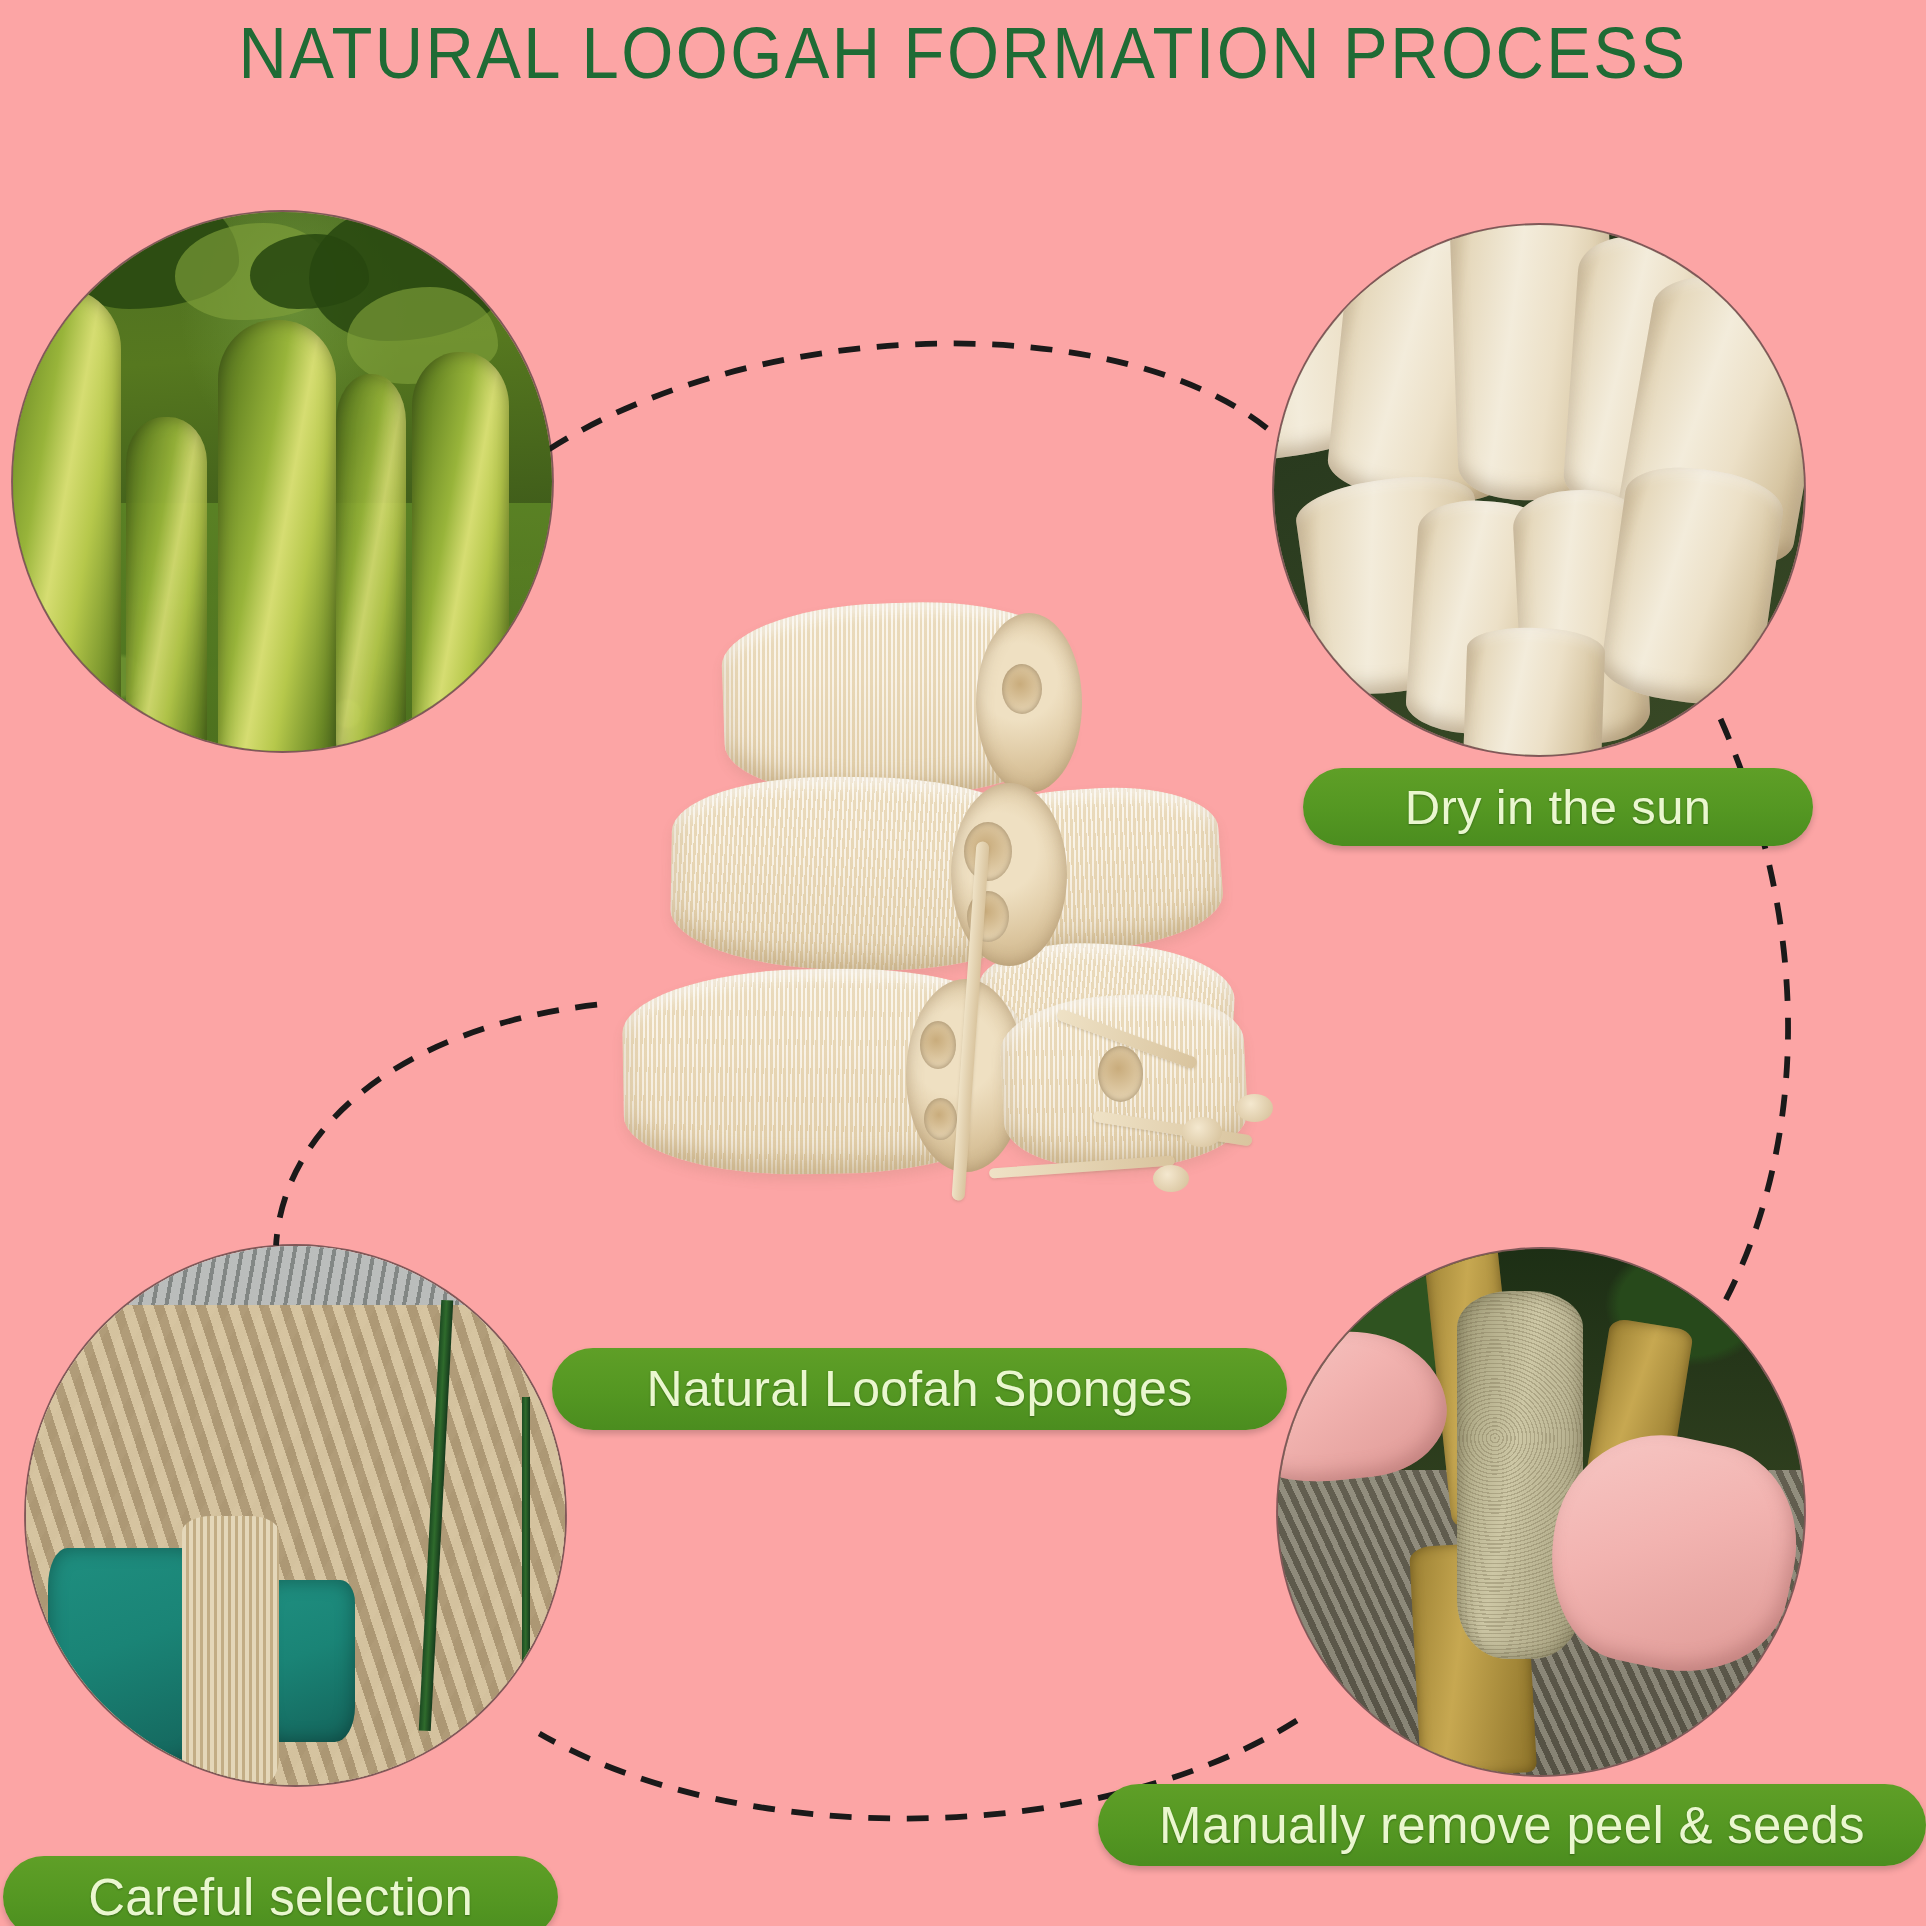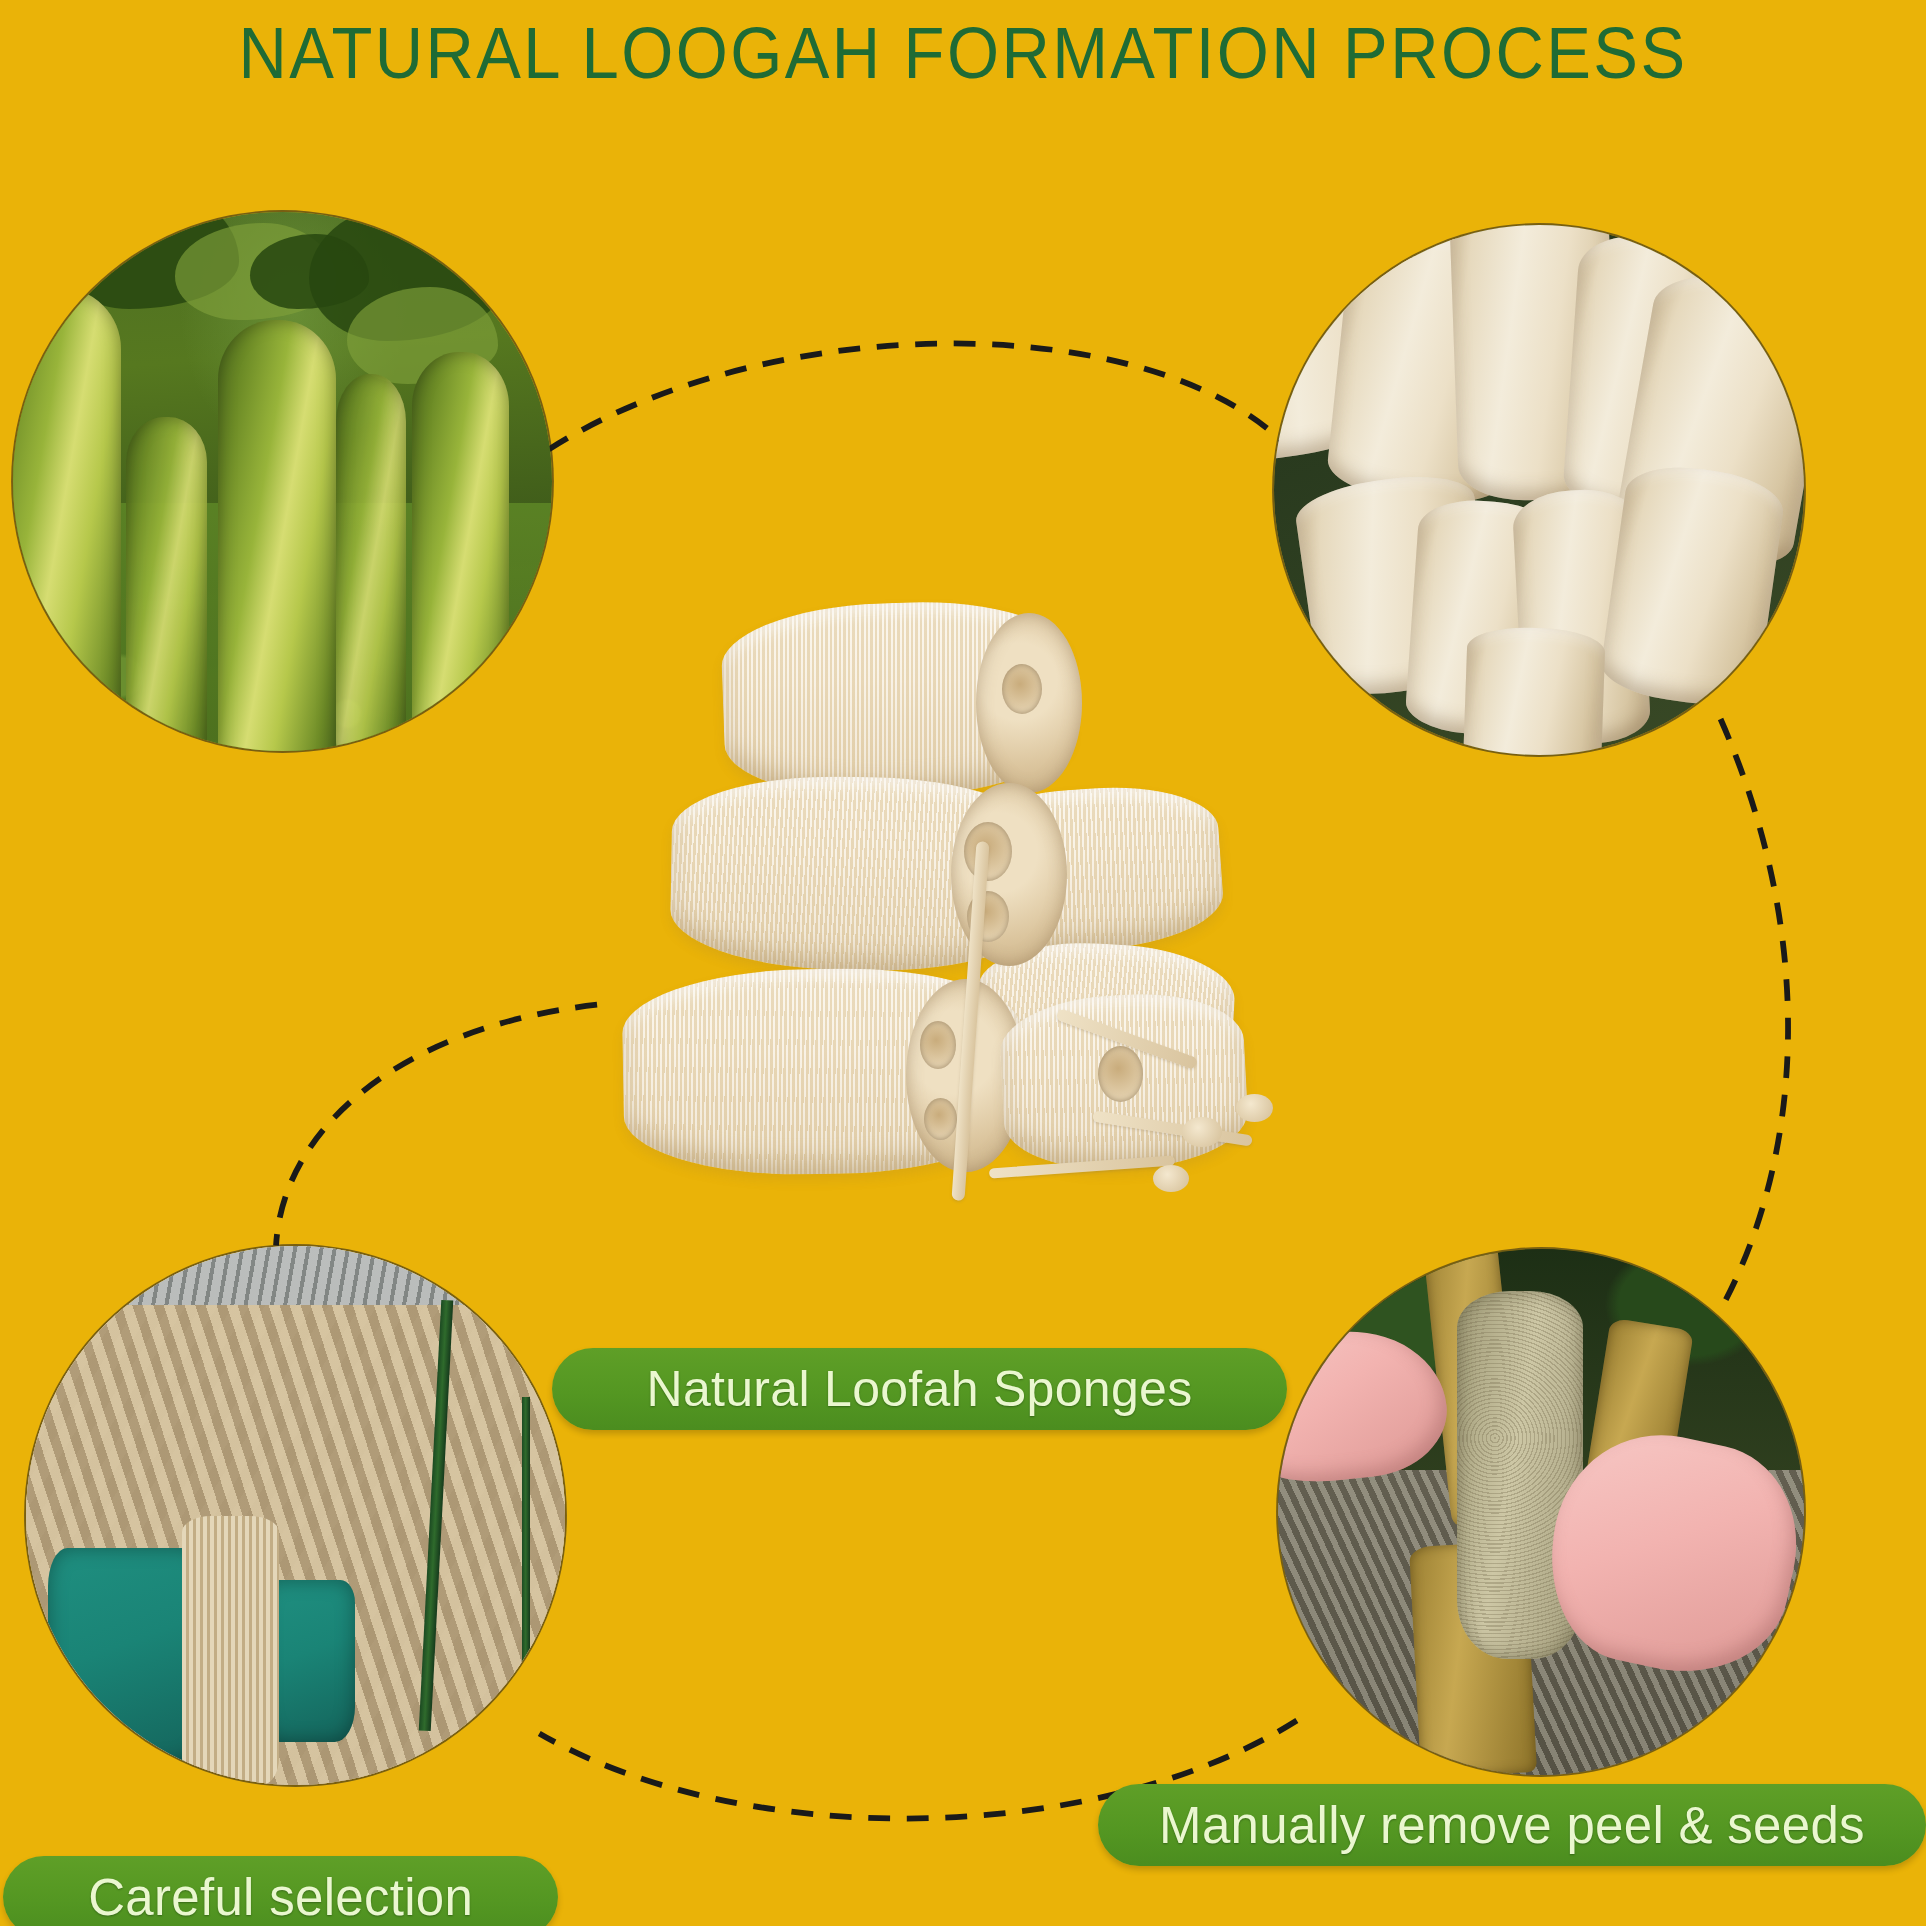--- a/index.html
+++ b/index.html
@@ -4,21 +4,21 @@
 <style>
   html, body {
     margin: 0;
     padding: 0;
     background: #ffffff;
   }
   #stage {
     position: relative;
     width: 1926px;
     height: 1926px;
-    background: #eab308;
+    background: #fca5a5;
     overflow: hidden;
     font-family: "Liberation Sans", sans-serif;
   }
 
   
   #title {
     position: absolute;
     left: 0;
     top: 11.6px;
     width: 1926px;
@@ -344,20 +344,23 @@
     <div class="cord" style="left:360px;top:257px;width:13px;height:360px;transform:rotate(4deg);"></div>
     <div class="cord" style="left:449px;top:449px;width:148px;height:11.6px;transform:rotate(20deg);"></div>
     <div class="cord" style="left:488px;top:539px;width:161px;height:11px;transform:rotate(9deg);"></div>
     <div class="cord" style="left:385px;top:578px;width:186px;height:10.3px;transform:rotate(-4deg);"></div>
     <div class="knot" style="left:578px;top:533px;width:40px;height:29.5px;"></div>
     <div class="knot" style="left:632px;top:510px;width:37px;height:28px;"></div>
     <div class="knot" style="left:549px;top:581px;width:36px;height:27px;"></div>
   </div>
 
 
+  <div class="pill" id="pill-dry">
+    <span>Dry in the sun</span>
+  </div>
 
   <div class="pill" id="pill-center">
     <span>Natural Loofah Sponges</span>
   </div>
 
   <div class="pill" id="pill-careful">
     <span>Careful selection</span>
   </div>
 
   <div class="pill" id="pill-manual">

